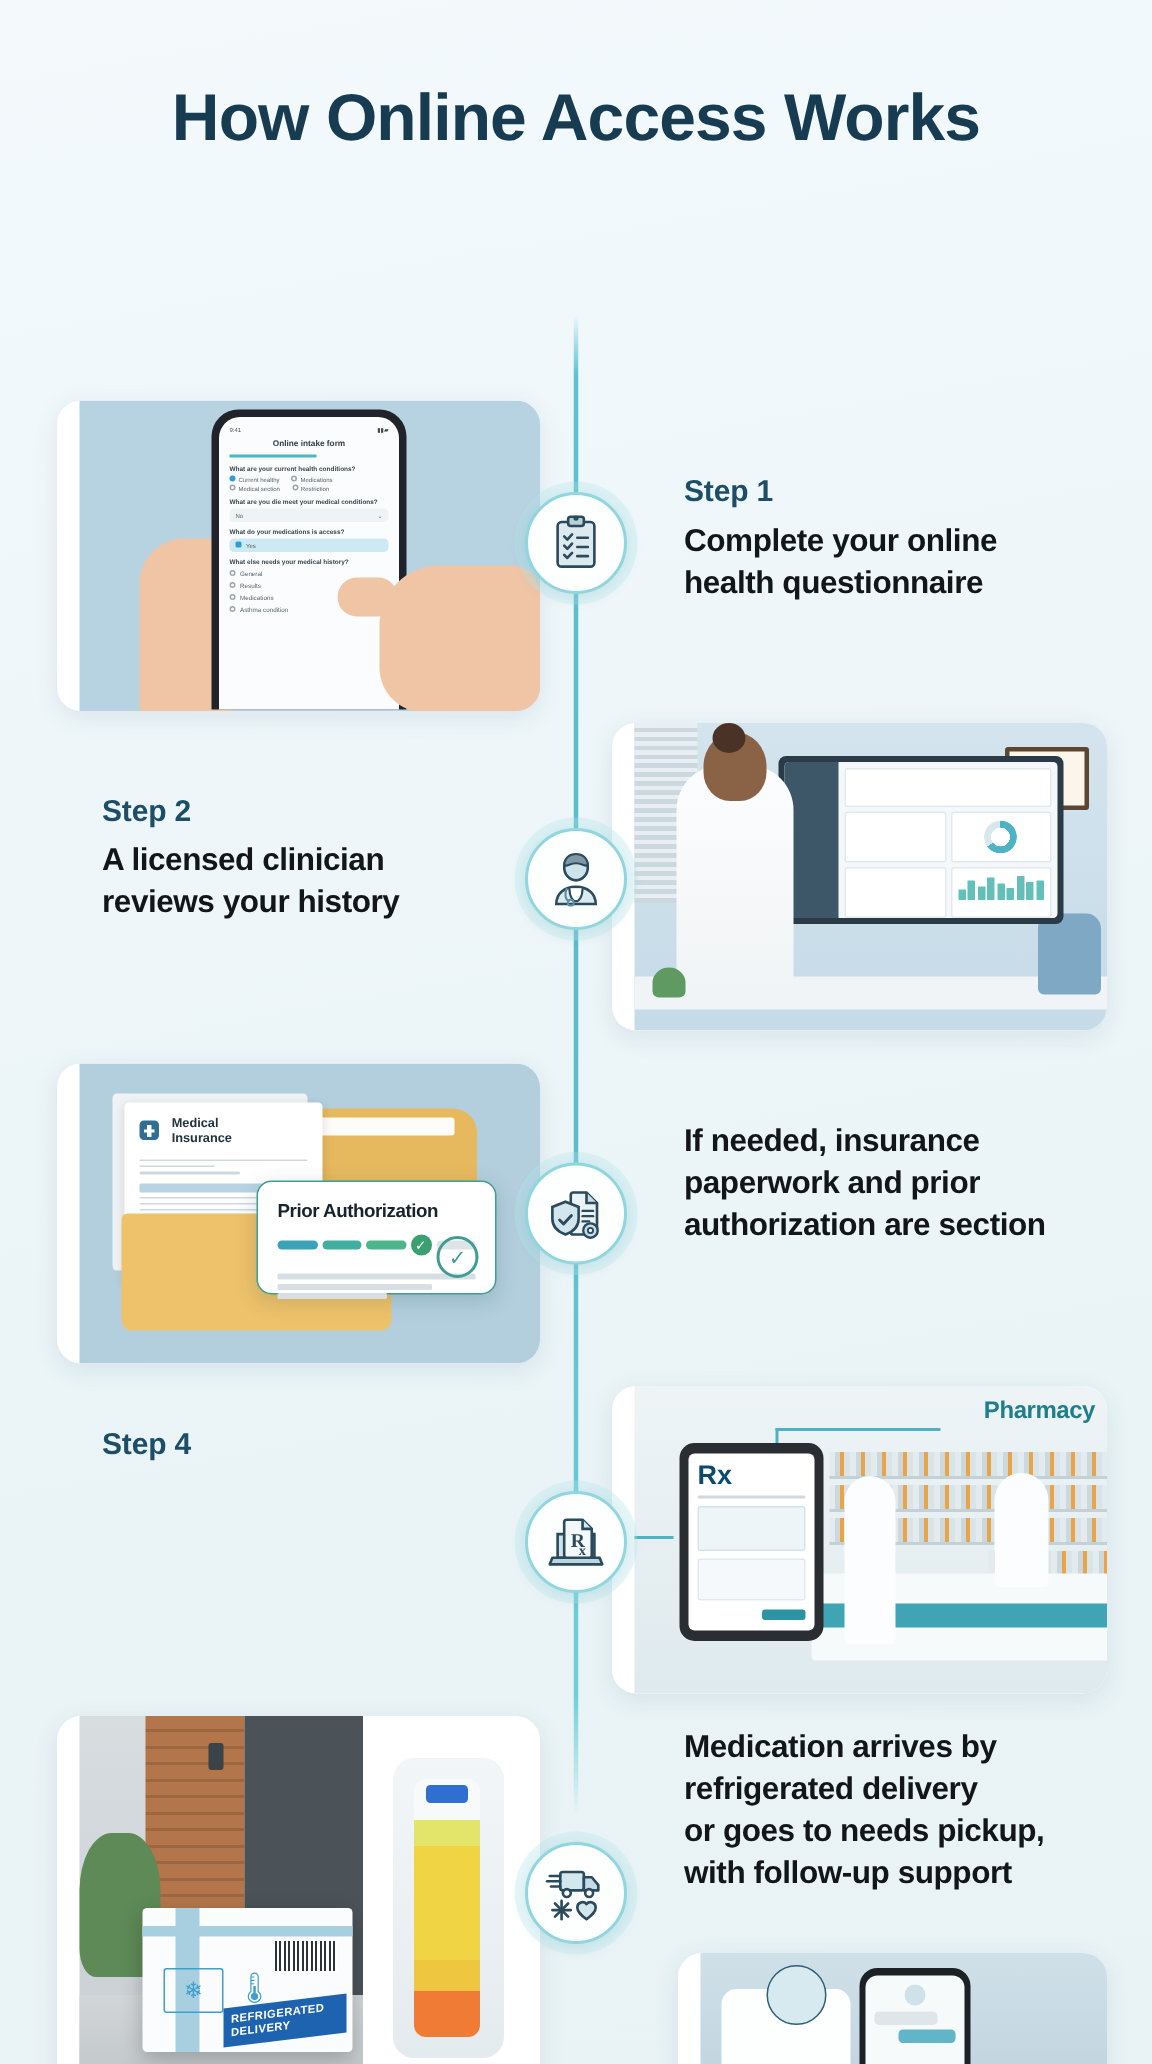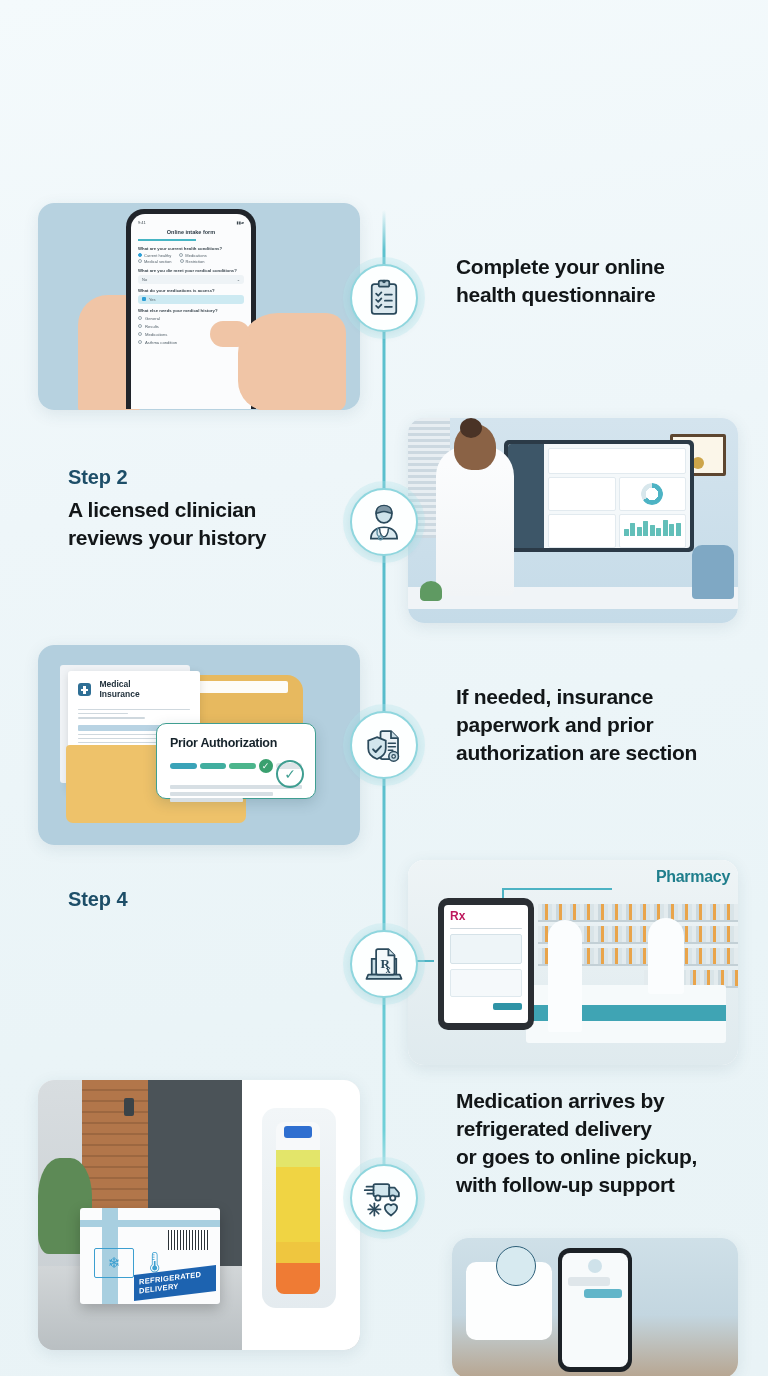--- a/index.html
+++ b/index.html
@@ -86,21 +86,21 @@
     display: flex;
     align-items: center;
     justify-content: center;
     box-shadow: 0 0 0 7px rgba(180,230,236,.32),
                 0 2px 10px rgba(40,110,125,.16);
     z-index: 5;
   }
   .badge svg { width: 42px; height: 42px; display: block; }
 
   
-  .ill { position: absolute; inset: 0; }
+  .ill { position: absolute; inset: 0; margin-left: 15px; }
 
   
   .phone-bg { position:absolute; inset:0; background:#b7d2e0; }
   .phone {
     position:absolute; left:88px; top:6px; width:130px; height:200px;
     background:#20242a; border-radius:18px 18px 0 0; padding:5px 5px 0 5px;
   }
   .phone-screen {
     width:100%; height:100%; background:#fbfcfd; border-radius:14px 14px 0 0;
     padding:6px 7px; font-size:4px; color:#55626b; overflow:hidden; position:relative;
@@ -197,21 +197,21 @@
   .rosette { position:absolute; right:11px; bottom:10px; width:28px;height:28px;border-radius:50%;border:2.2px solid #3f9e91;display:flex;align-items:center;justify-content:center;color:#3f9e91;font-size:14px;}
 
   
   .ph-bg { position:absolute; inset:0; background:linear-gradient(180deg,#eef4f6 0%,#dfeaee 100%); }
   .ph-sign { position:absolute; right:8px; top:8px; font-size:16px; font-weight:bold; color:#1f7e8c; letter-spacing:-.3px;}
   .shelf { position:absolute; background:repeating-linear-gradient(90deg,#e3ebee 0 4px,#cbd8de 4px 7px,#e9a44a 7px 10px,#d9e4e8 10px 14px); border-bottom:2px solid #c3d0d6;}
   .counter { position:absolute; left:118px; bottom:22px; width:200px; height:58px; background:#f6fafb; border-radius:3px;}
   .counter-band { position:absolute; left:0; top:20px; width:100%; height:16px; background:#3fa4b4;}
   .tablet { position:absolute; left:30px; top:38px; width:96px; height:132px; background:#2a2e33; border-radius:10px; padding:7px 6px;}
   .tablet-screen { width:100%; height:100%; background:#fff; border-radius:4px; padding:6px; font-size:4px; color:#6b757c;}
-  .rx-big { font-size:12px; font-weight:bold; color:#be185d; line-height:.9;}
+  .rx-big { font-size:18px; font-weight:bold; color:#0c4a6e; line-height:.9;}
   .ph-person { position:absolute; background:#fbfdfe; border-radius:18px 18px 3px 3px;}
   .arrow-h { position:absolute; height:2px; background:#4db3c4;}
   .arrow-v { position:absolute; width:2px; background:#4db3c4;}
 
   
   .del-bg { position:absolute; inset:0; background:linear-gradient(180deg,#d8dde0 0%,#c6ccd0 100%); }
   .door { position:absolute; left:110px; top:0; width:108px; height:190px; background:#4b5358;}
   .wood { position:absolute; left:44px; top:0; width:66px; height:200px; background:repeating-linear-gradient(180deg,#b2764a 0 9px,#9c6740 9px 11px);}
   .bell { position:absolute; left:86px; top:18px; width:10px;height:18px;background:#3b4348;border-radius:2px;}
   .bush { position:absolute; left:0; top:78px; width:54px; height:96px; background:#5d8a56; border-radius:40% 40% 20% 20%;}
@@ -241,20 +241,21 @@
   .sup-avatar { position:absolute; left:44px; top:8px; width:40px;height:40px;border-radius:50%;background:#d7eaf0;border:1.6px solid #2d5f78;}
   .sup-phone { position:absolute; left:106px; top:10px; width:74px; height:124px; background:#1c2126; border-radius:12px; padding:5px 4px;}
   .sup-screen { width:100%;height:100%;background:#f7fafb;border-radius:8px;padding:4px;}
   .msg-l { height:9px; background:#dfe6ea; border-radius:3px; margin:3px 14px 3px 2px;}
   .msg-r { height:9px; background:#61b5c9; border-radius:3px; margin:3px 2px 3px 18px;}
 </style>
 </head>
 <body>
 
 <div class="header">
+  <div class="main-title">How Online Access Works</div>
 </div>
 
 <div class="timeline-line"></div>
 
 <div class="steps">
 
   <div class="pic-card" style="left:38px; top:163px; width:322px; height:207px;">
     <div class="ill">
       <div class="phone-bg"></div>
       <div class="hand" style="left:40px; top:92px; width:62px; height:120px; border-radius:30px 16px 8px 8px;"></div>
@@ -333,20 +334,21 @@
       <path d="M15 19l2.4 2.4L21 17.5" fill="none" stroke="#2b4a5c" stroke-width="2" stroke-linecap="round" stroke-linejoin="round"></path>
       <path d="M15 26l2.4 2.4L21 24.5" fill="none" stroke="#2b4a5c" stroke-width="2" stroke-linecap="round" stroke-linejoin="round"></path>
       <path d="M15 33l2.4 2.4L21 31.5" fill="none" stroke="#2b4a5c" stroke-width="2" stroke-linecap="round" stroke-linejoin="round"></path>
       <line x1="25" y1="20" x2="33" y2="20" stroke="#2b4a5c" stroke-width="2" stroke-linecap="round"></line>
       <line x1="25" y1="27" x2="33" y2="27" stroke="#2b4a5c" stroke-width="2" stroke-linecap="round"></line>
       <line x1="25" y1="34" x2="33" y2="34" stroke="#2b4a5c" stroke-width="2" stroke-linecap="round"></line>
     </svg>
   </div>
 
   <div class="step-text" style="left:456px; top:213px; width:290px;">
+    <div class="step-label">Step 1</div>
     <div class="step-desc">Complete your online
 health questionnaire</div>
   </div>
 
   <div class="step-text" style="left:68px; top:426px; width:300px;">
     <div class="step-label">Step 2</div>
     <div class="step-desc">A licensed clinician
 reviews your history</div>
   </div>
 
@@ -553,21 +555,21 @@
         <line x1="8" y1="32" x2="18" y2="42"></line>
         <line x1="18" y1="32" x2="8" y2="42"></line>
       </g>
       <path d="M32 44c-4-3-7-5.5-7-9a4 4 0 017-2.6A4 4 0 0139 35c0 3.5-3 6-7 9z" fill="#d3e7ee" stroke="#2b4a5c" stroke-width="2" stroke-linejoin="round"></path>
     </svg>
   </div>
 
   <div class="step-text" style="left:456px; top:1047px; width:300px;">
     <div class="step-desc">Medication arrives by
 refrigerated delivery
-or goes to online pickup,
+or goes to needs pickup,
 with follow-up support</div>
   </div>
 
   <div class="pic-card" style="left:452px; top:1198px; width:286px; height:140px;">
     <div class="ill">
       <div class="sup-bg"></div>
       <div class="bubble-card">
         
         
         

